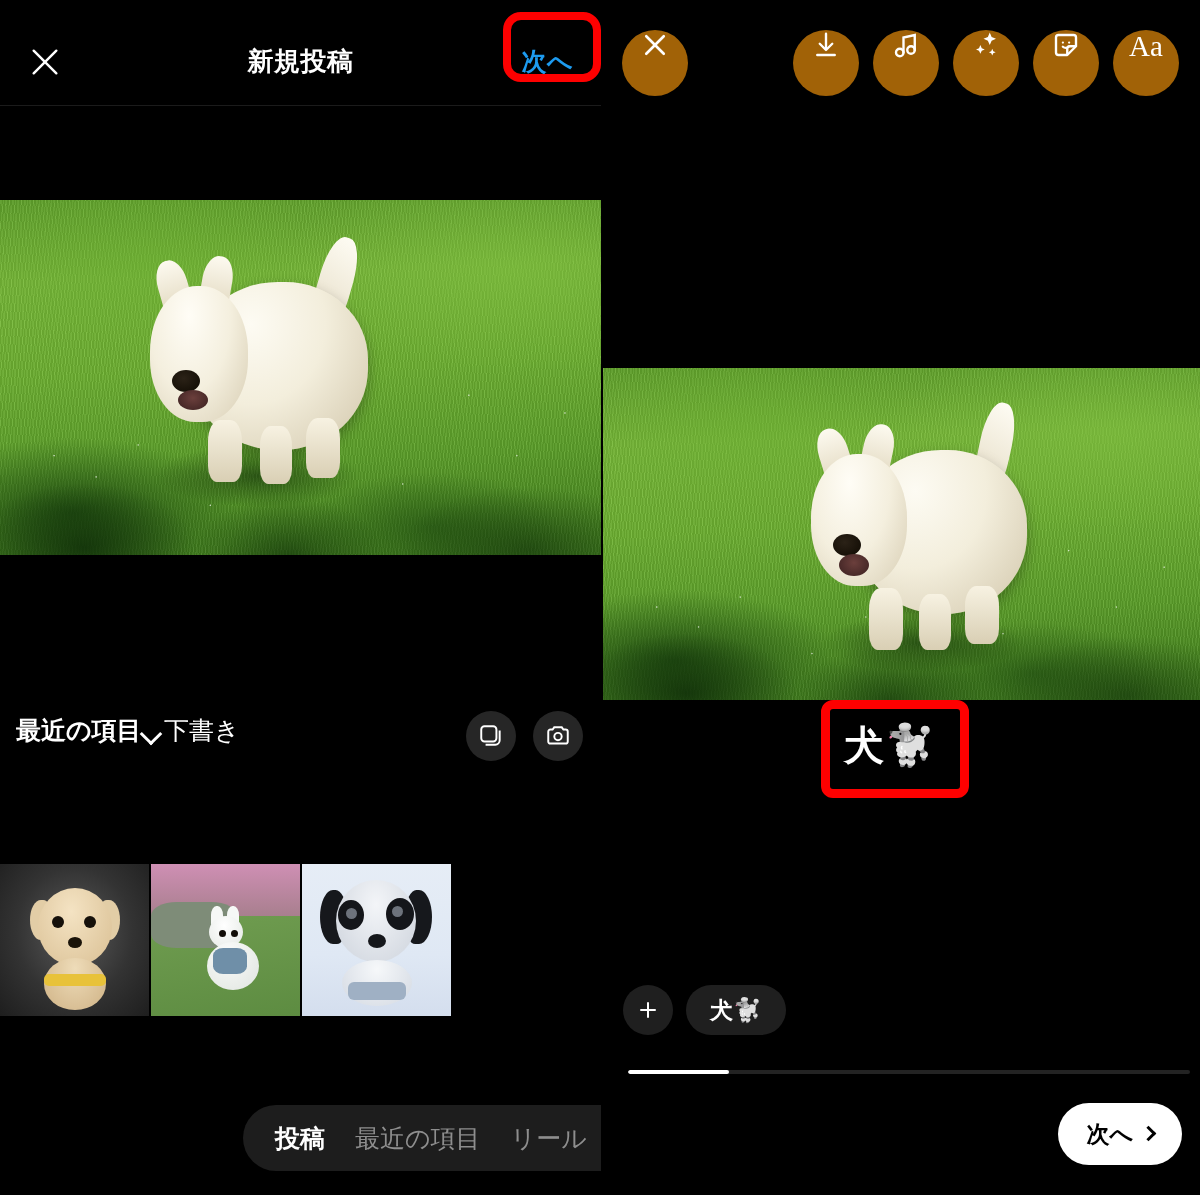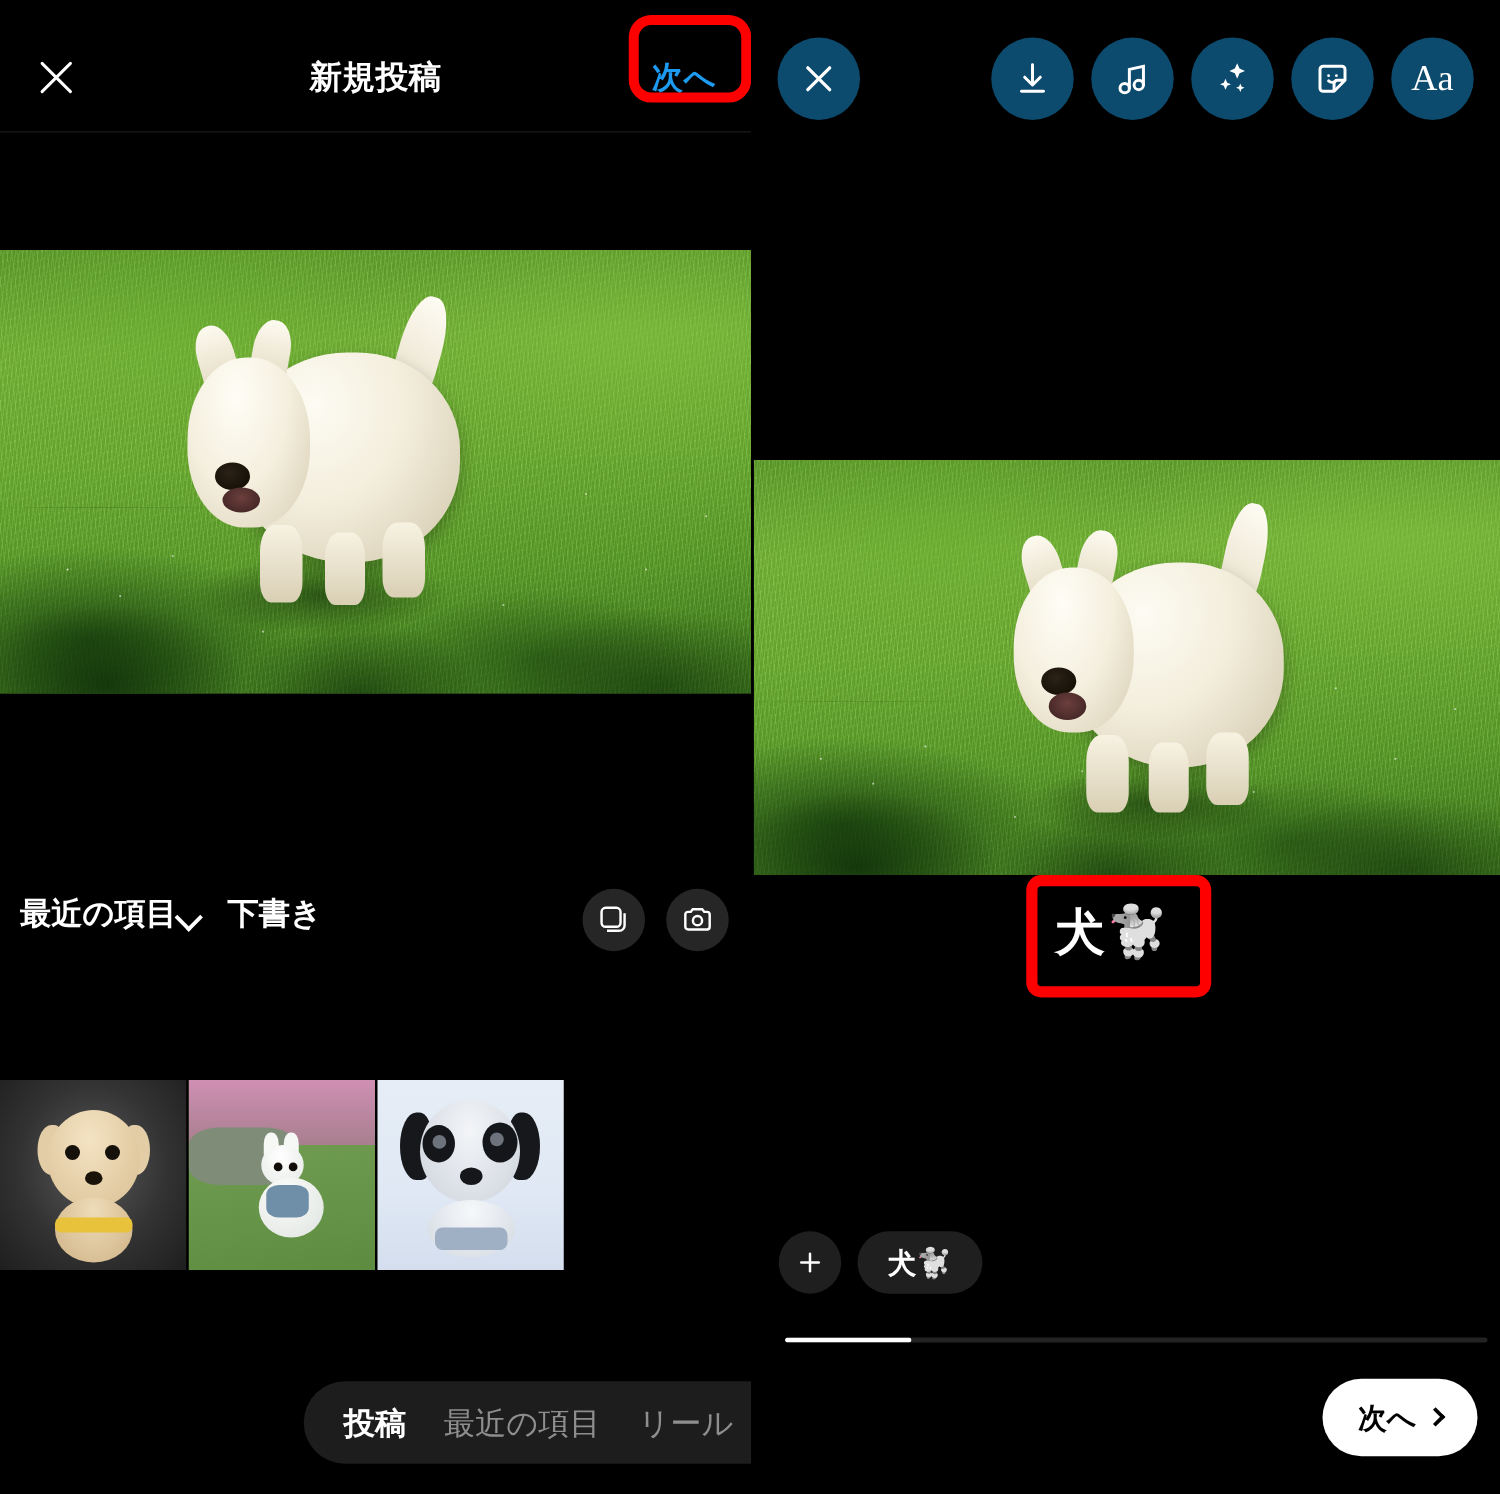--- a/index.html
+++ b/index.html
@@ -121,22 +121,22 @@
   .gal-album {
     position: absolute; left: 16px; top: 16px;
     color: #fff; font-size: 25px; font-weight: 700;
   }
   .gal-chev {
     position: absolute; left: 143px; top: 28px;
     width: 16px; height: 16px; border-right: 3px solid #fff; border-bottom: 3px solid #fff;
     transform: rotate(45deg);
   }
   .gal-drafts {
-    position: absolute; left: 182px; top: 16px;
-    color: #fff; font-size: 25px; font-weight: 700;
+    position: absolute; left: 164px; top: 16px;
+    color: #fff; font-size: 25px; font-weight: 400;
   }
   .round-btn {
     position: absolute; width: 50px; height: 50px; border-radius: 50%;
     background: #262626; display: flex; align-items: center; justify-content: center;
   }
   .rb-multi { left: 466px; top: 13px; }
   .rb-cam   { left: 533px; top: 13px; }
 
   
   .banner {
@@ -181,21 +181,21 @@
   .mode { color: #8e8e8e; font-size: 25px; white-space: nowrap; }
   .mode.sel { color: #fff; font-weight: 700; }
 
   
   .panel-right {
     position: absolute; left: 601px; top: 0; width: 599px; height: 1195px;
     background: #000; overflow: hidden;
   }
   .tool {
     position: absolute; width: 66px; height: 66px; border-radius: 50%;
-    background: #0c4a6e; display: flex; align-items: center; justify-content: center;
+    background: #a16207; display: flex; align-items: flex-start; justify-content: center;
   }
   .t-close { left: 21px; top: 30px; }
   .t-dl    { left: 192px; top: 30px; }
   .t-music { left: 272px; top: 30px; }
   .t-fx    { left: 352px; top: 30px; }
   .t-stick { left: 432px; top: 30px; }
   .t-text  { left: 512px; top: 30px; }
   .t-text span { color: #fff; font-size: 29px; font-weight: 500; font-family: "Liberation Serif", serif; }
 
   .preview-r {

